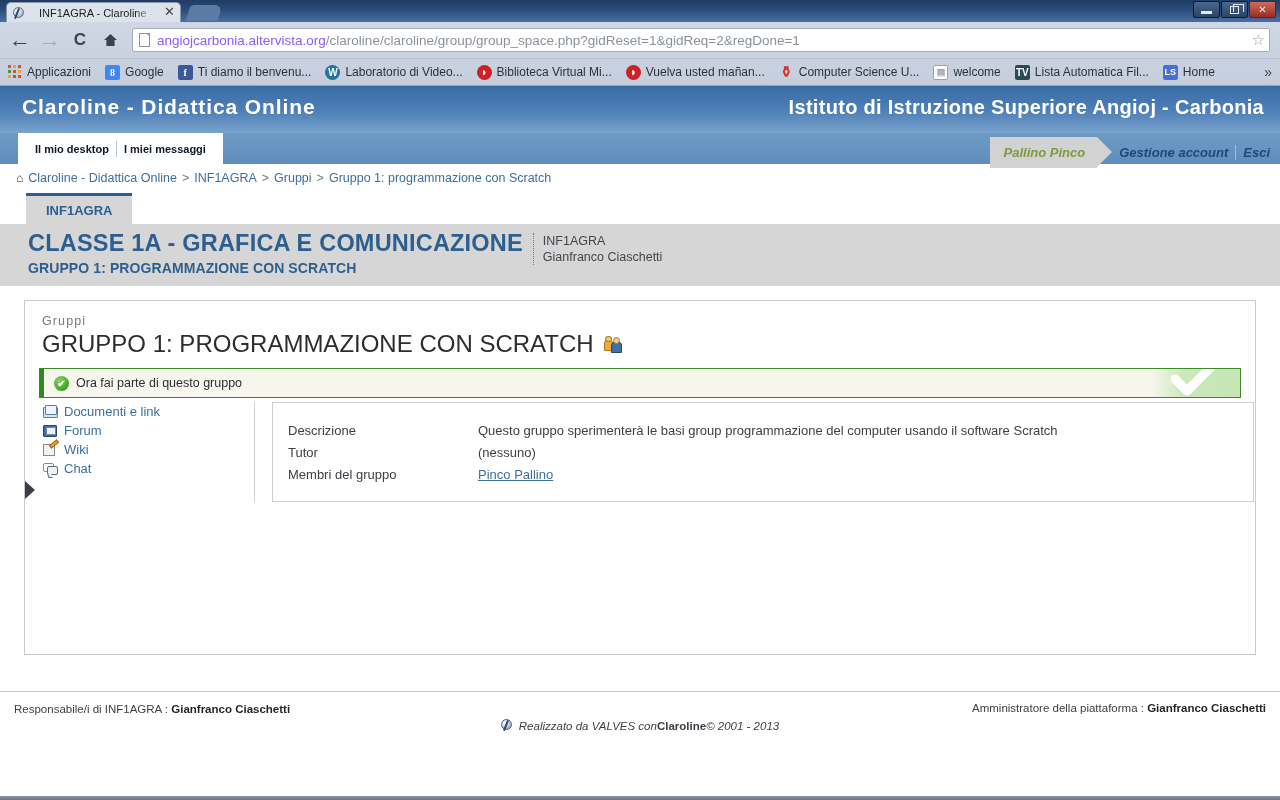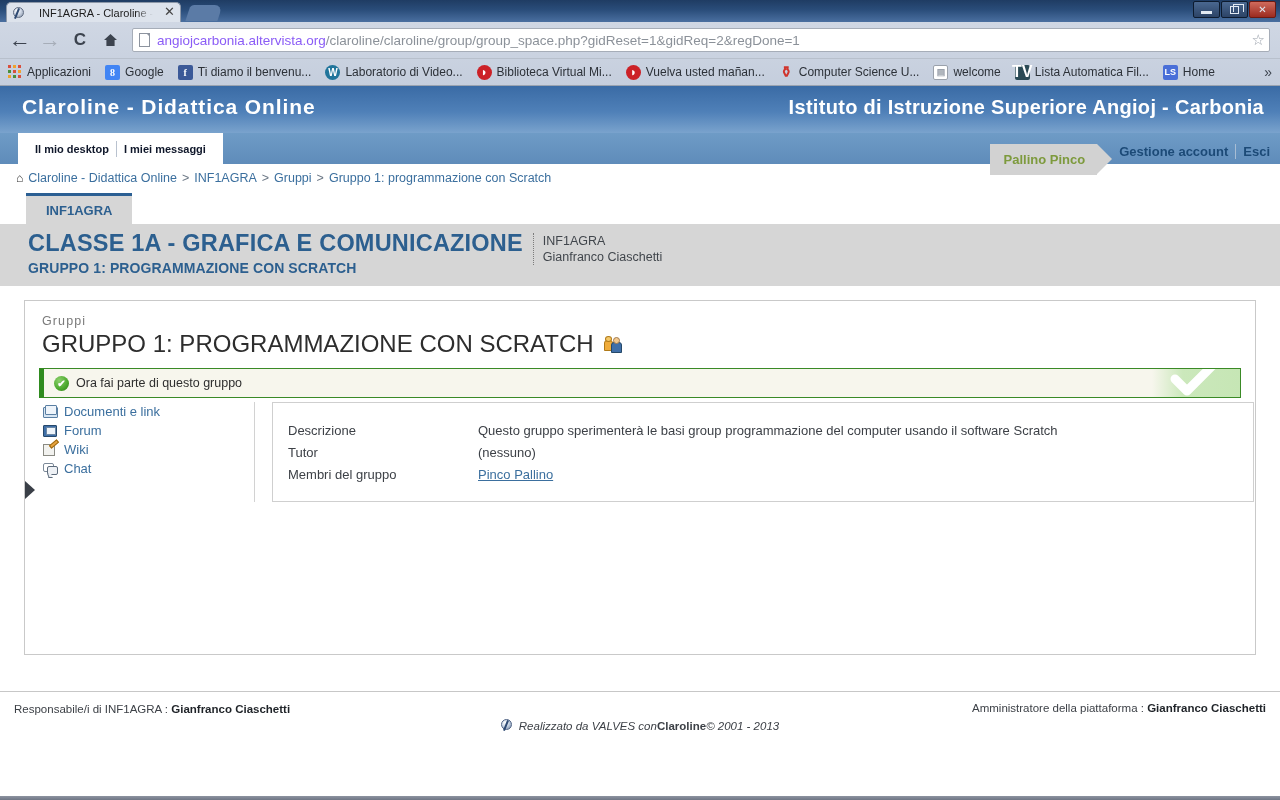--- a/index.html
+++ b/index.html
@@ -176,21 +176,21 @@
     border-radius: 2px;
   }
   .bm-label { font-size: 12px; }
   .ico-apps { display:grid; grid-template-columns: repeat(3,3px); grid-template-rows: repeat(3,3px); gap:2px; background:none;}
   .ico-apps i { width:3px;height:3px;display:block;}
   .ico-google { background:#4285f4; font-family:"Liberation Serif",serif;}
   .ico-fb { background:#3b5998; font-family:"Liberation Serif",serif;}
   .ico-wp { background:#21759b; border-radius:50%; }
   .ico-red { background:#cc2127; border-radius:50%; color:#fff; font-size:12px; line-height:1;}
   .ico-doc { background:#fff; border:1px solid #9aa1ab; color:#9aa1ab; font-size:9px;}
-  .ico-dark { background:#2b4a55; color:#fff; font-size:16px;}
+  .ico-dark { background:#2b4a55; color:#fff; font-size:10px;}
   .ico-ls { background:#4a6fd8; color:#fff; font-size:9px;}
   .bm-overflow { margin-left:auto; color:#3c434e; font-size:14px; padding-right:2px;}
 
   
   .page { width: 1280px; height: 663px; background: #fff; position: relative; overflow: hidden; }
 
   .c-header {
     height: 47px;
     background: linear-gradient(to bottom, #3a6ba5 0%, #4f80b8 55%, #7aa3cd 100%);
     position: relative;
@@ -224,23 +224,23 @@
   }
   .c-navleft a {
     color: #0f172a;
     font-size: 11px;
     font-weight: bold;
     text-decoration: none;
     padding: 0 7px;
   }
   .c-navleft .sep { width:1px; height:16px; background:#b9c2cf; }
   .c-navright {
-    position: absolute; right: 8px; top: 11px;
+    position: absolute; right: 8px; top: 4px;
     height: 31px;
-    display: flex; align-items: flex-start;
+    display: flex; align-items: center; font-style: italic;
   }
   .user-tab {
     height: 31px;
     background: #d2d2d2;
     display: flex; align-items: center;
     padding: 0 12px 0 14px;
     color: #7d9a3d;
     font-size: 13px;
     font-weight: bold;
     position: relative;

